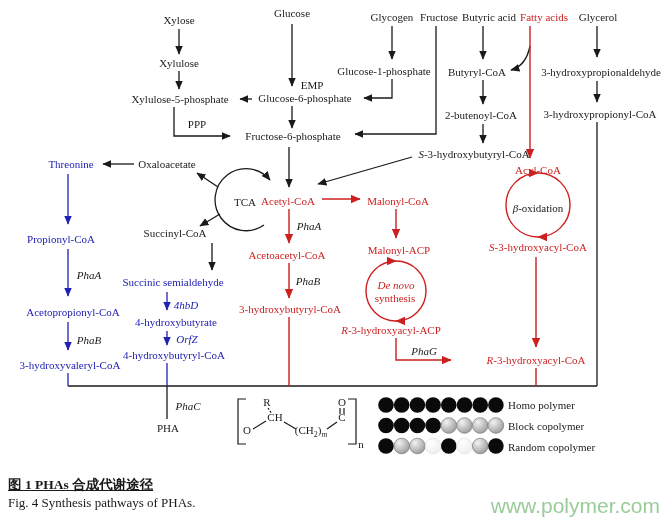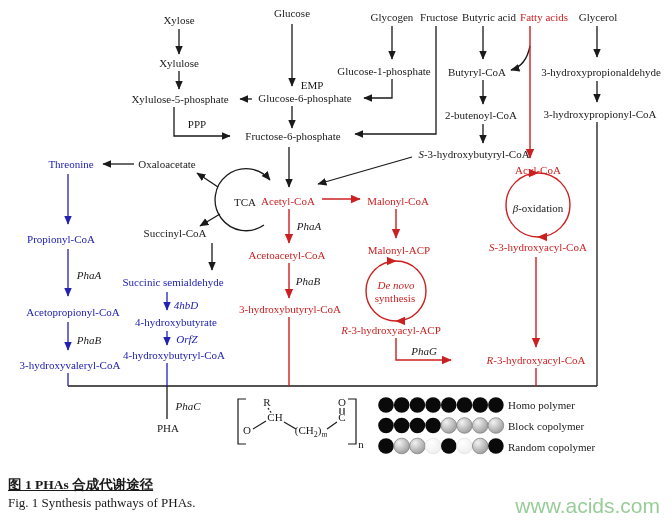--- a/index.html
+++ b/index.html
@@ -201,14 +201,14 @@
       <circle cx="495.9" cy="446" r="7.8" fill="#0a0a0a"></circle>
     </g>
   <g text-anchor="start">
     <text x="508" y="409" font-size="12">Homo polymer</text>
     <text x="508" y="430" font-size="12">Block copolymer</text>
     <text x="508" y="451" font-size="12">Random copolymer</text>
   </g>
 </svg>
 
 <div class="caption caption-zh">图 1   PHAs 合成代谢途径</div>
-<div class="caption caption-en">Fig. 1   Synthesis pathways of PHAs.</div>
-<div class="watermark">www.acids.com</div>
+<div class="caption caption-en">Fig. 4   Synthesis pathways of PHAs.</div>
+<div class="watermark">www.polymer.com</div>
 
 </body></html>

